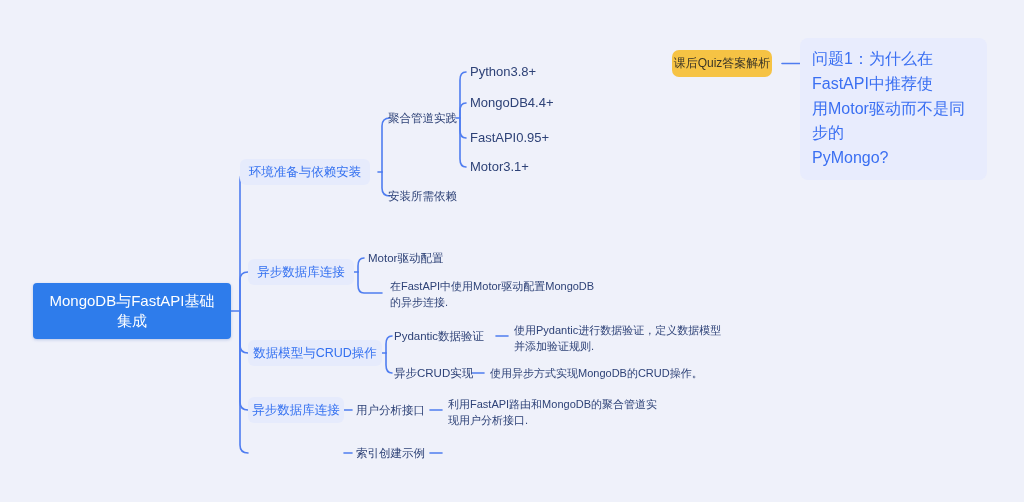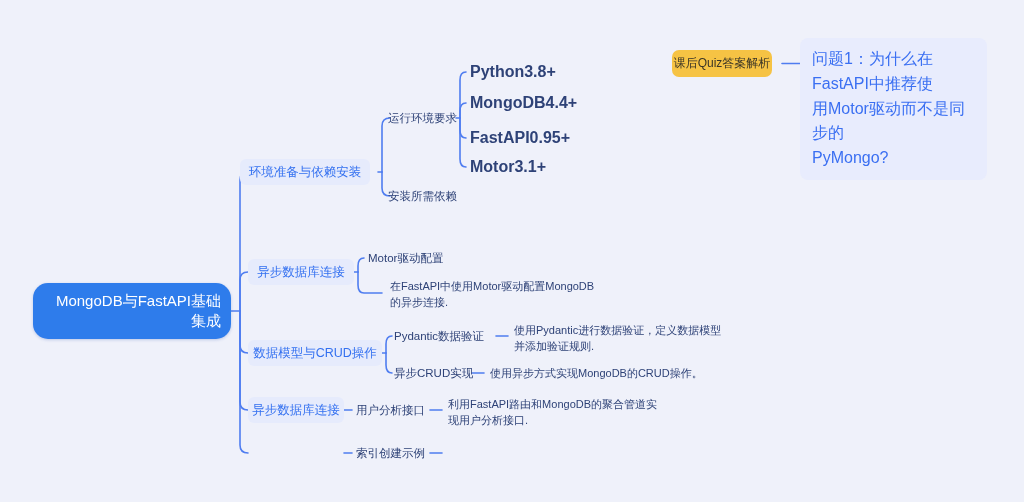--- a/index.html
+++ b/index.html
@@ -15,34 +15,34 @@
     background:var(--canvas-bg);
     position:relative;overflow:hidden;
   }
   .stage{position:absolute;inset:0;width:1024px;height:502px;}
   svg.links{position:absolute;left:0;top:0;pointer-events:none;}
   svg.links path{fill:none;stroke:var(--line);stroke-width:1.6;stroke-linecap:round;}
   .node{position:absolute;}
   .root-node{
     left:33px;top:283px;width:198px;height:56px;
     background:var(--root-bg);color:var(--root-text);
-    border-radius:15px;display:flex;align-items:center;justify-content:center;
-    text-align:right;font-size:15px;line-height:1.35;padding:4px 10px;
+    border-radius:4px;display:flex;align-items:center;justify-content:center;
+    text-align:center;font-size:15px;line-height:1.35;padding:4px 10px;
     box-shadow:0 1px 3px rgba(40,80,180,.25);cursor:pointer;
   }
   .branch-box{
     background:var(--branch-bg);color:var(--branch-text);
     border-radius:6px;height:26px;display:flex;align-items:center;justify-content:center;
     font-size:12.5px;white-space:nowrap;cursor:pointer;
   }
   .label3{
     color:var(--node-text);font-size:11.5px;white-space:nowrap;line-height:16px;cursor:pointer;
   }
   .leaf{
-    color:var(--node-text);font-size:16px;white-space:nowrap;line-height:16px;cursor:pointer;font-weight:bold;
+    color:var(--node-text);font-size:13px;white-space:nowrap;line-height:16px;cursor:pointer;
   }
   .desc{
     color:var(--node-text);font-size:11px;line-height:1.42;white-space:pre-line;cursor:pointer;
   }
   .quiz-box{
     left:672px;top:50px;width:100px;height:27px;
     background:var(--quiz-bg);color:var(--quiz-text);
     border-radius:7px;display:flex;align-items:center;justify-content:center;
     font-size:12px;white-space:nowrap;cursor:pointer;
   }
@@ -96,21 +96,21 @@
     <path d="M782,63.5 H800"></path>
   </svg>
 
   <div class="node root-node">MongoDB与FastAPI基础集成</div>
 
   <div class="node branch-box" style="left:240px;top:159px;width:130px;">环境准备与依赖安装</div>
   <div class="node branch-box" style="left:248px;top:259px;width:106px;">异步数据库连接</div>
   <div class="node branch-box" style="left:248px;top:340px;width:134px;">数据模型与CRUD操作</div>
   <div class="node branch-box" style="left:248px;top:397px;width:96px;">异步数据库连接</div>
 
-  <div class="node label3" style="left:388px;top:110px;">运行环境要求</div>
+  <div class="node label3" style="left:388px;top:110px;">聚合管道实践</div>
   <div class="node label3" style="left:388px;top:188px;">安装所需依赖</div>
   <div class="node leaf" style="left:470px;top:64px;">Python3.8+</div>
   <div class="node leaf" style="left:470px;top:95px;">MongoDB4.4+</div>
   <div class="node leaf" style="left:470px;top:130px;">FastAPI0.95+</div>
   <div class="node leaf" style="left:470px;top:159px;">Motor3.1+</div>
 
   <div class="node label3" style="left:368px;top:250px;">Motor驱动配置</div>
   <div class="node desc" style="left:390px;top:279px;">在FastAPI中使用Motor驱动配置MongoDB
 的异步连接.</div>
 

